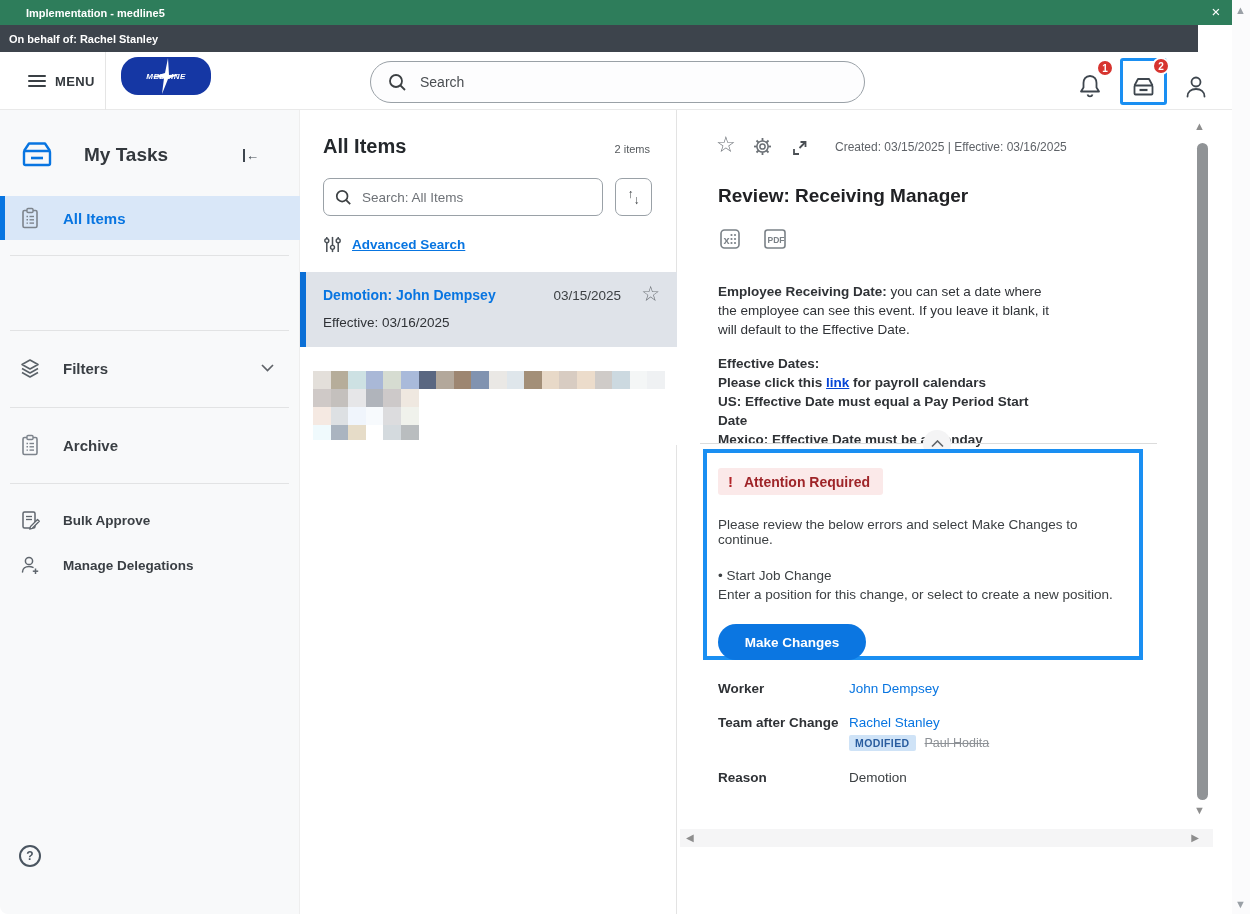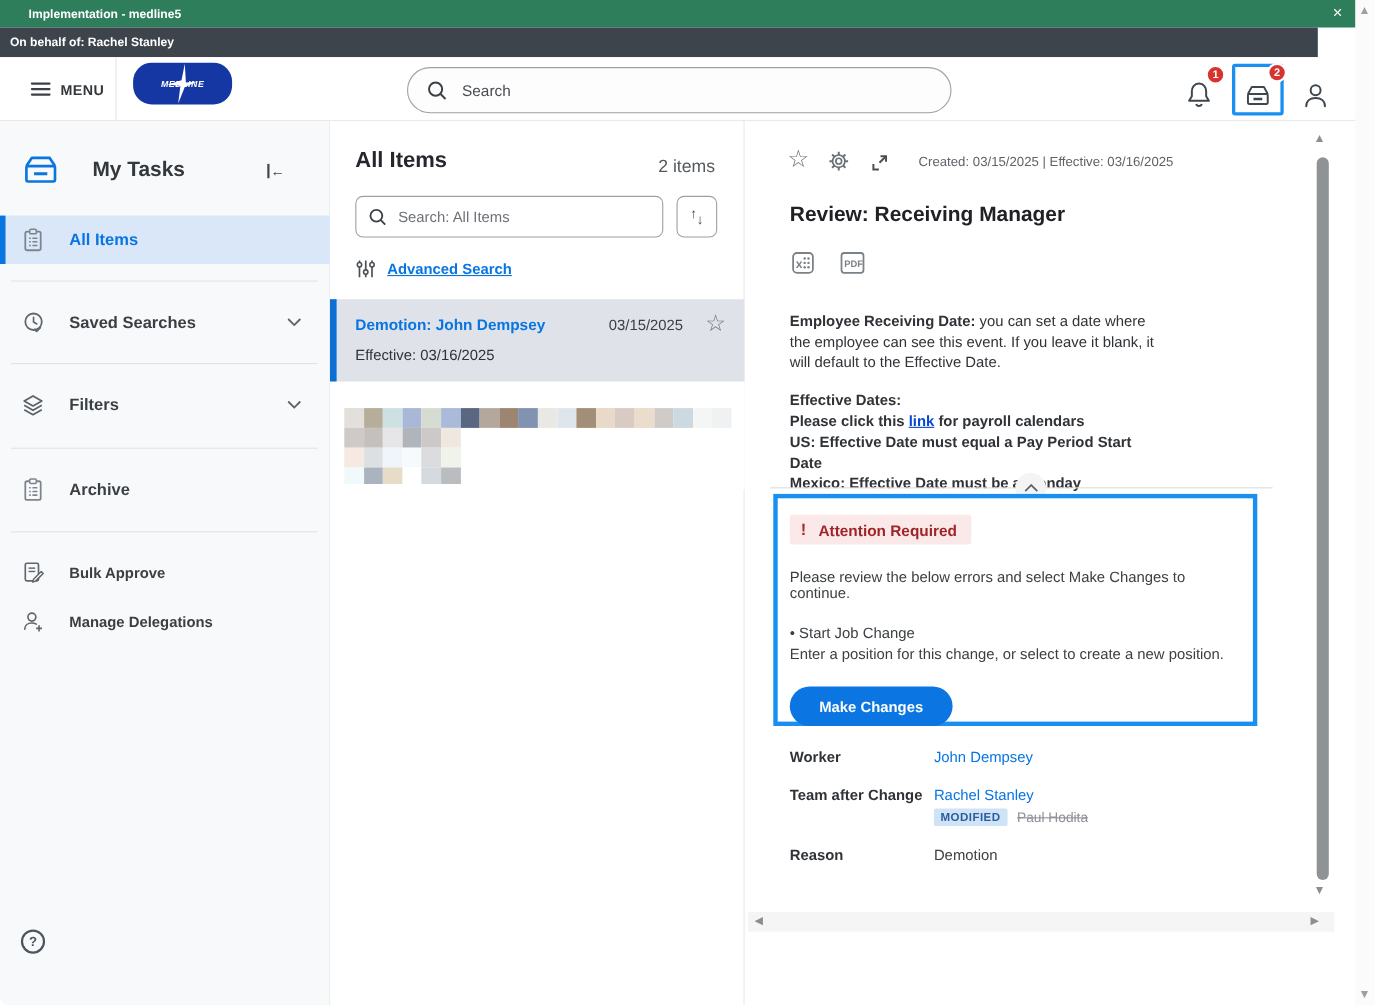--- a/index.html
+++ b/index.html
@@ -47,21 +47,21 @@
   .srow-allitems { top:86px; height:44px; background:#d9e7f8; }
   .srow-allitems::before { content:""; position:absolute; left:0; top:0; width:5px; height:44px; background:#0875e1; }
   .srow-allitems .slabel { color:#0875e1; }
   .sdivider { position:absolute; left:10px; right:10px; border-top:1px solid #e2e3e4; }
   .srow-sm .slabel { font-size:13.5px; }
   .help-btn { position:absolute; left:19px; top:735px; width:22px; height:22px; border:2px solid #4a5560; border-radius:50%; color:#4a5560; font-size:12px; font-weight:bold; display:flex; align-items:center; justify-content:center; cursor:pointer; }
 
   
   .listpanel { position:absolute; left:300px; top:110px; width:377px; height:804px; background:#fff; border-right:1px solid #e3e3e3; }
   .lp-title { position:absolute; left:23px; top:25px; font-size:20px; font-weight:bold; color:#24282c; }
-  .lp-count { position:absolute; right:26px; top:33px; font-size:16px; color:#55595d; }
+  .lp-count { position:absolute; right:26px; top:33px; font-size:11px; color:#55595d; }
   .lp-search { position:absolute; left:23px; top:68px; width:280px; height:38px; border:1px solid #9aa1a7; border-radius:7px; display:flex; align-items:center; padding-left:11px; gap:10px; cursor:text; background:#fff; }
   .lp-search .ph { font-size:13.5px; color:#6e7277; }
   .lp-sort { position:absolute; left:315px; top:68px; width:37px; height:38px; border:1px solid #9aa1a7; border-radius:7px; display:flex; align-items:center; justify-content:center; cursor:pointer; background:#fff; }
   .lp-sort .a1 { font-size:12px; font-weight:bold; color:#3c4043; position:relative; top:-3px; }
   .lp-sort .a2 { font-size:12px; font-weight:bold; color:#3c4043; position:relative; top:3px; }
   .lp-adv { position:absolute; left:23px; top:125px; display:flex; align-items:center; gap:10px; cursor:pointer; }
   .lp-adv .advtext { font-size:13.5px; font-weight:bold; color:#0875e1; text-decoration:underline; }
   .litem { position:absolute; left:0; top:162px; width:377px; height:75px; background:#dfe3e9; cursor:pointer; }
   .litem::before { content:""; position:absolute; left:0; top:0; width:6px; height:75px; background:#0b6fd6; }
   .litem .ititle { position:absolute; left:23px; top:15px; font-size:14px; font-weight:bold; color:#0875e1; }
@@ -202,35 +202,20 @@
             <line x1="10.5" y1="13.8" x2="15" y2="13.8" stroke="#7d848c" stroke-width="1.4"></line>
           <line x1="7.5" y1="17.1" x2="9" y2="17.1" stroke="#7d848c" stroke-width="1.4"></line>
             <line x1="10.5" y1="17.1" x2="15" y2="17.1" stroke="#7d848c" stroke-width="1.4"></line>
         </svg>
       </span>
       <span class="slabel">All Items</span>
     </div>
 
     <div class="sdivider" style="top:145px;"></div>
 
-    <div class="srow" style="top:158px; height:50px;">
-      <span class="sicon">
-        <svg width="23" height="23" viewBox="0 0 23 23">
-          <circle cx="11.5" cy="10.5" r="7.5" fill="none" stroke="#5f666d" stroke-width="1.6"></circle>
-          <path d="M11.5 6.5 v4.2 l3 1.8" fill="none" stroke="#5f666d" stroke-width="1.5" stroke-linecap="round"></path>
-          <path d="M12.5 17.5 l1.8 1.8 l3.4-3.4" fill="none" stroke="#5f666d" stroke-width="1.6" stroke-linecap="round" stroke-linejoin="round"></path>
-        </svg>
-      </span>
-      <span class="slabel">Saved Searches</span>
-      <span class="chev">
-        <svg width="13" height="8" viewBox="0 0 13 8">
-            <polyline points="1,1 6.5,6.5 12,1" fill="none" stroke="#5f6368" stroke-width="1.7"></polyline>
-          </svg>
-      </span>
-    </div>
 
     <div class="sdivider" style="top:220px;"></div>
 
     <div class="srow" style="top:233px; height:50px;">
       <span class="sicon">
         <svg width="22" height="23" viewBox="0 0 22 23">
           <path d="M3 7.5 L11 3 L19 7.5 L11 12 Z" fill="none" stroke="#5a6268" stroke-width="1.6" stroke-linejoin="round"></path>
           <path d="M3 11.5 L11 16 L19 11.5" fill="none" stroke="#5a6268" stroke-width="1.6" stroke-linejoin="round"></path>
           <path d="M3 15.5 L11 20 L19 15.5" fill="none" stroke="#5a6268" stroke-width="1.6" stroke-linejoin="round"></path>
         </svg>

